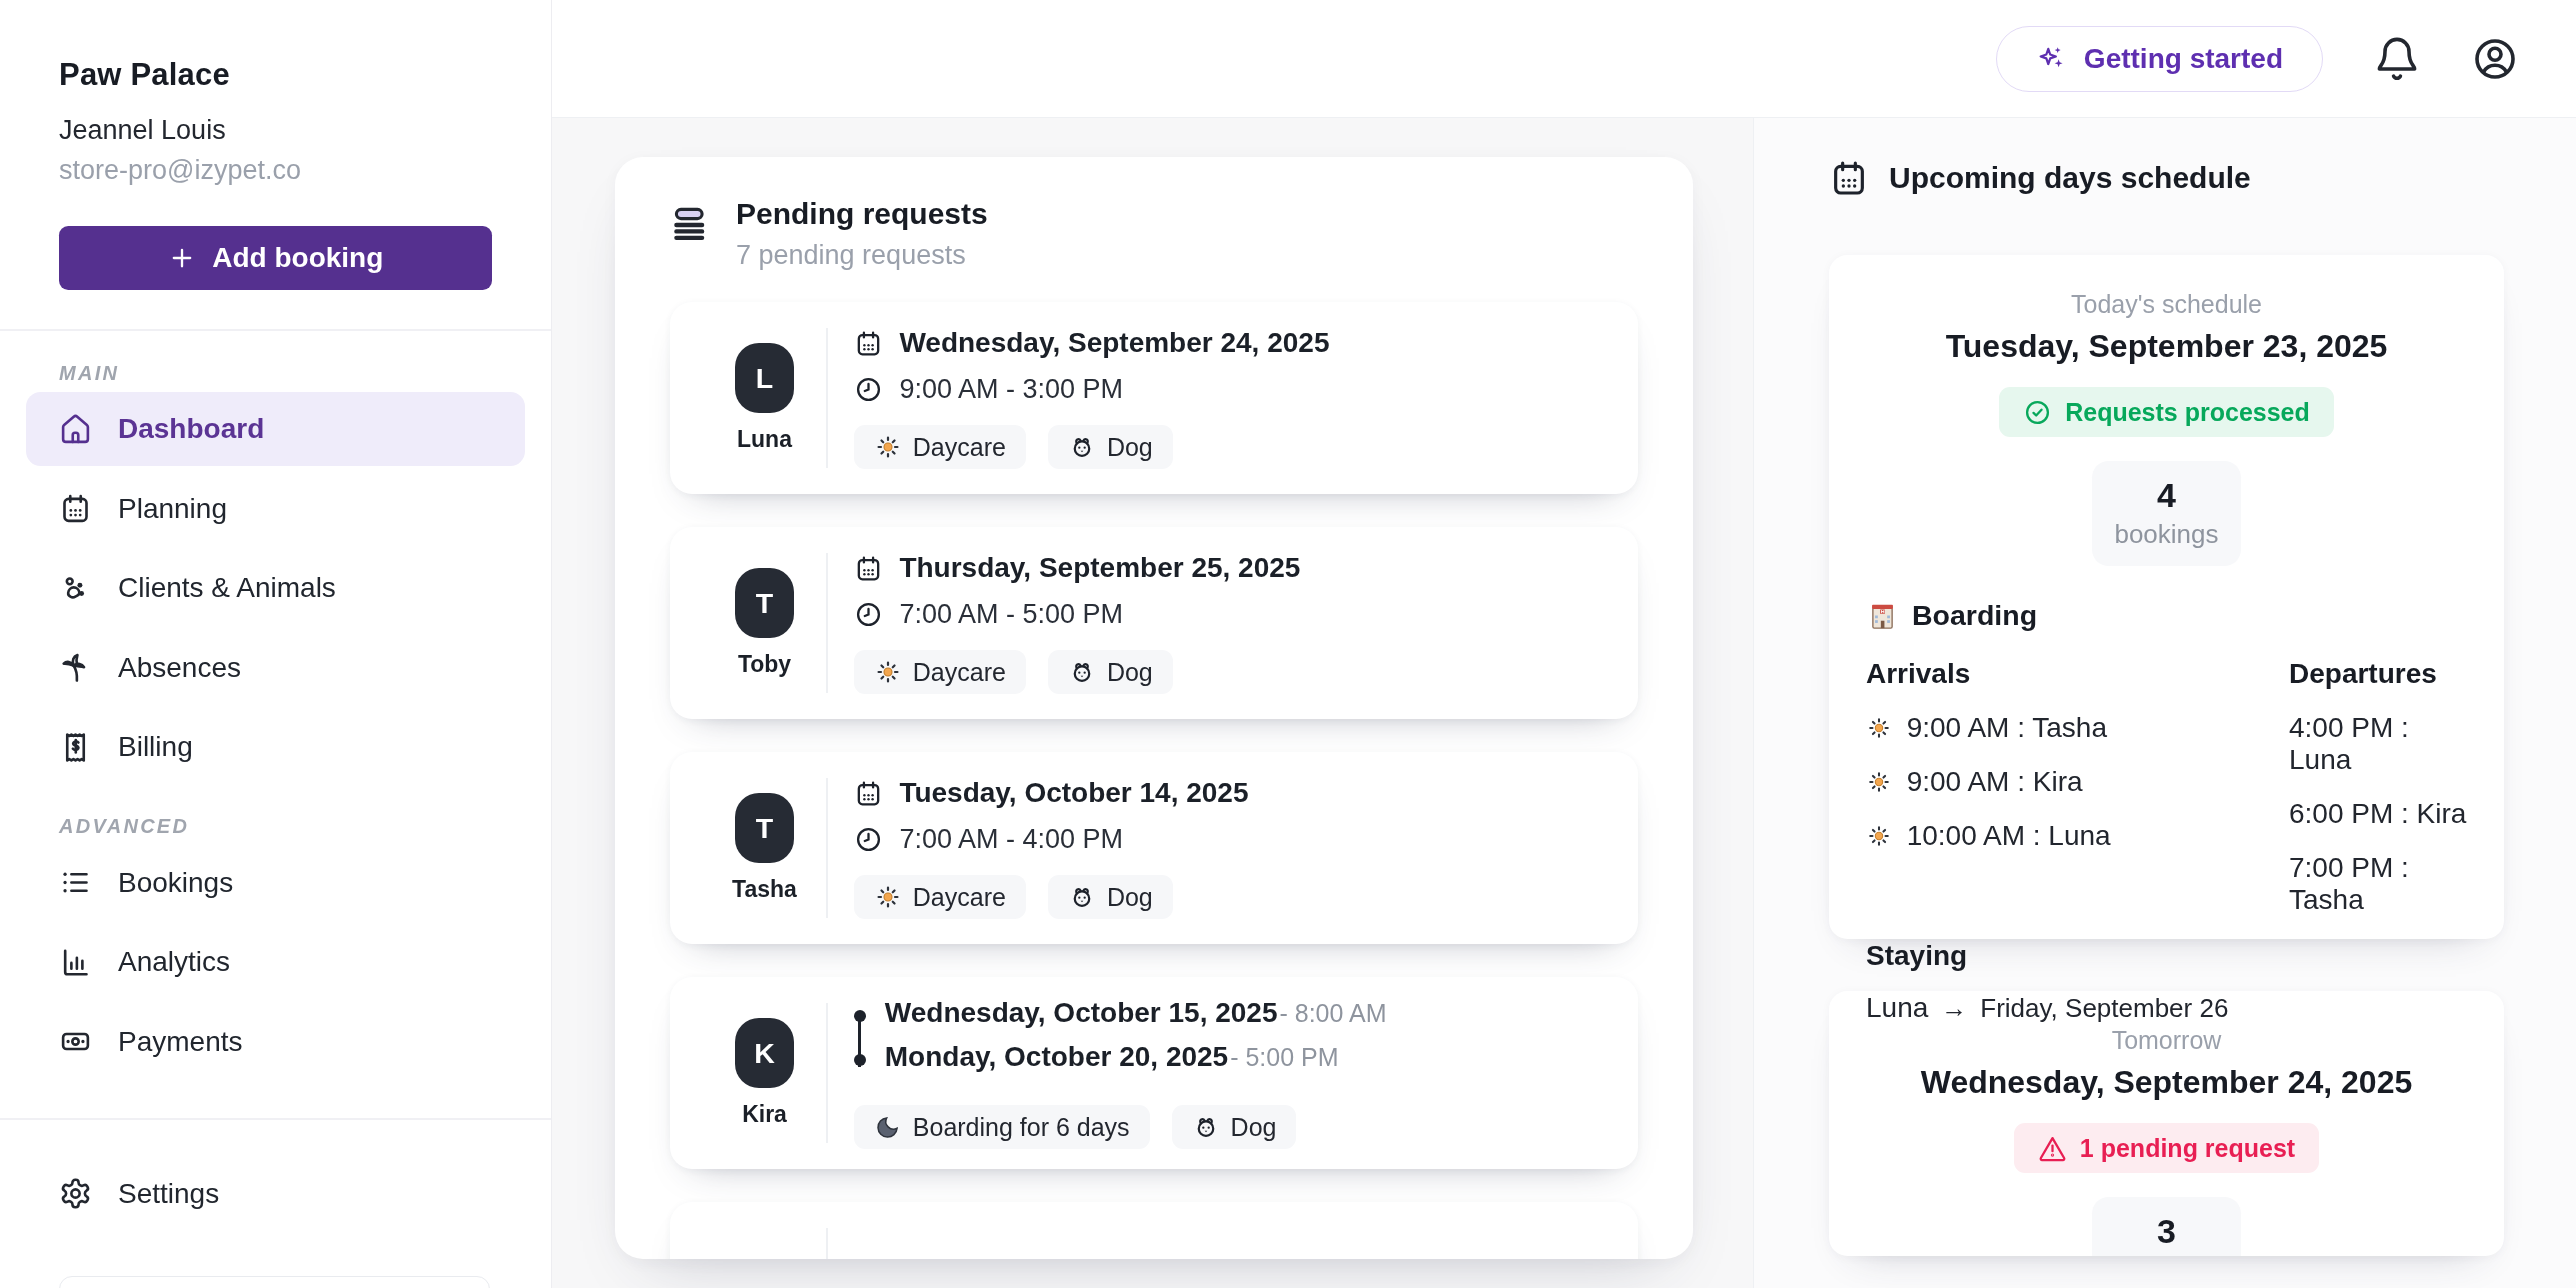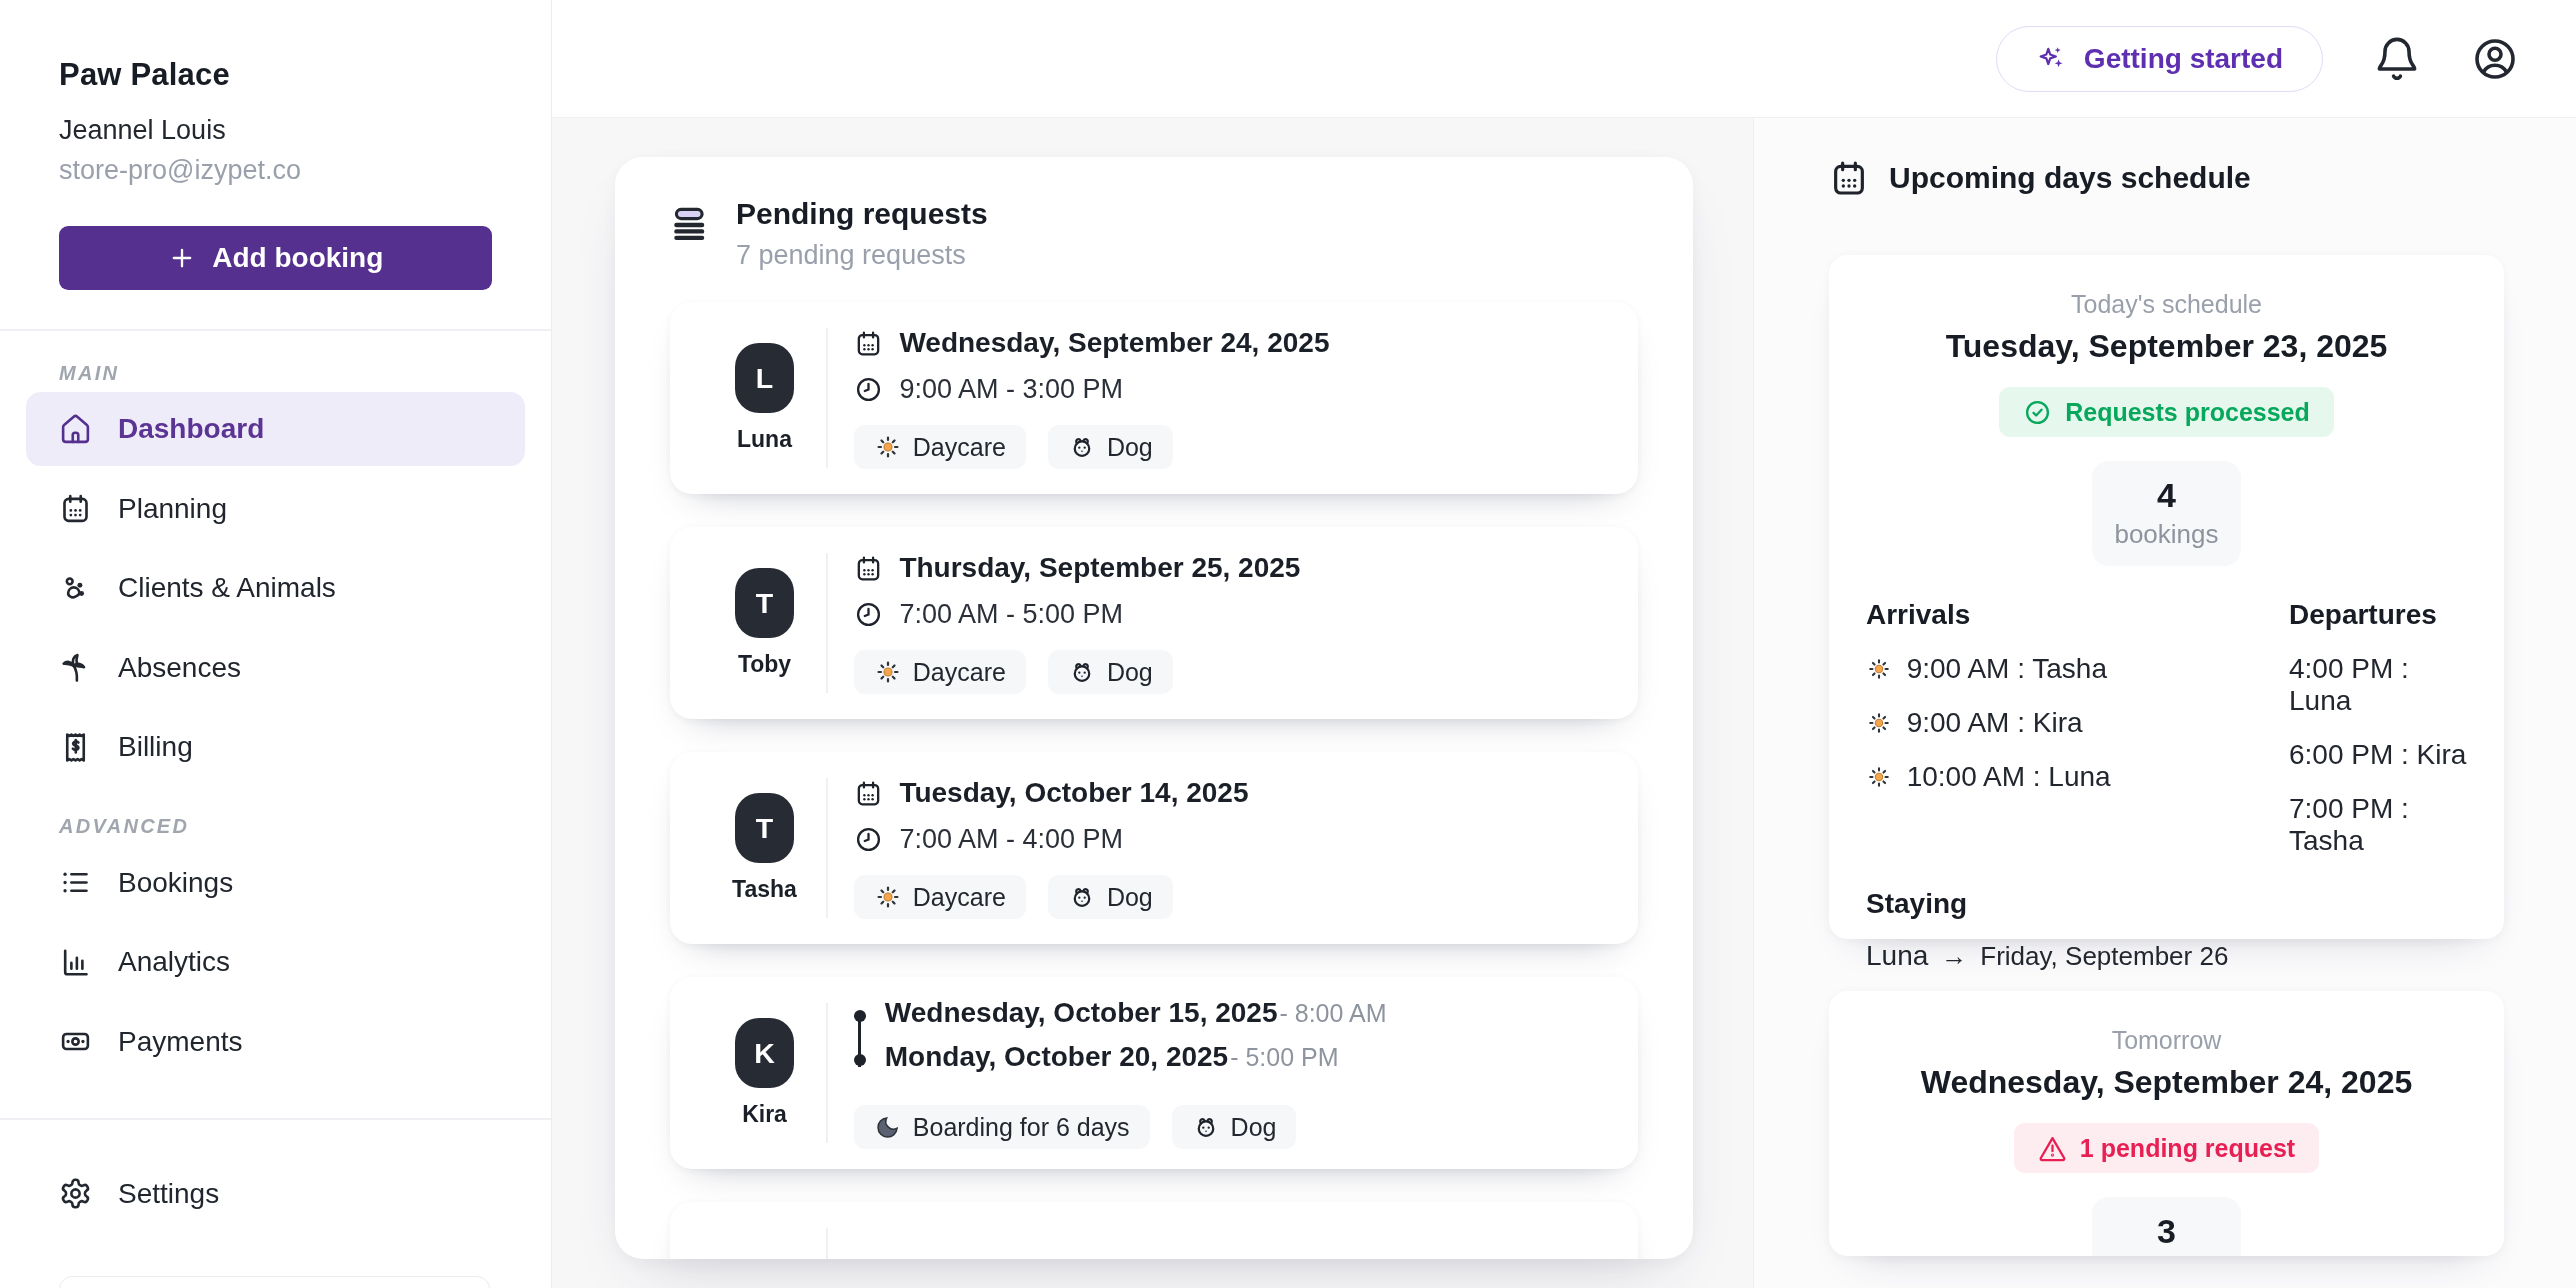--- a/index.html
+++ b/index.html
@@ -105,21 +105,21 @@
   .bk-label { margin-top:3.7px; font-size:26px; color:#8e949e; }
   .boarding { margin-top:33px; text-align:left; }
   .boarding-title { display:flex; align-items:center; gap:13px; font-size:28.5px; font-weight:700; color:#181c24; }
   .boarding-title .hic { width:33px; height:33px; }
   .hic svg { width:100%; height:100%; }
   .bo-grid { display:grid; grid-template-columns:423px 1fr; margin-top:26px; }
   .bo-col-title { font-size:28px; font-weight:700; color:#181c24; }
   .bo-row { display:flex; align-items:center; gap:14.7px; margin-top:22px; font-size:28px; color:#22262e; }
   .bo-row .sic { width:26px; height:26px; flex:0 0 26px; }
   .sic svg { width:100%; height:100%; }
-  .staying-title { margin-top:31px; font-size:28px; font-weight:700; color:#181c24; }
+  .staying-title { margin-top:24px; font-size:28px; font-weight:700; color:#181c24; }
   .staying-row { margin-top:20px; display:flex; align-items:center; gap:13px; }
   .staying-name { font-size:28px; color:#22262e; }
   .staying-arrow { font-size:26px; color:#22262e; }
   .staying-until { font-size:26px; color:#22262e; }
 </style>
 </head>
 <body>
 
 <div id="app">
 
@@ -554,20 +554,38 @@
           </span>
           <span>Requests processed</span>
         </span>
       </div>
       <div class="bookings-box">
         <div class="bk-count">4</div>
         <div class="bk-label">bookings</div>
       </div>
 
       <div class="boarding">
+        <div class="boarding-title">
+          <span class="hic">
+            <svg viewBox="0 0 24 24">
+                <rect x="5" y="6.2" width="14" height="15" rx="1" fill="#efe6da" stroke="#8c6f5a" stroke-width="1"></rect>
+                <rect x="4.4" y="4.2" width="15.2" height="3" rx=".6" fill="#cc4b41"></rect>
+                <rect x="10.2" y="7.6" width="3.6" height="3.2" rx=".4" fill="#cc4b41"></rect>
+                <path d="M11.2 8.1v2.2M13 8.1v2.2M11.2 9.2H13" stroke="#fff" stroke-width=".7"></path>
+                <g fill="#9fb9d8">
+                  <rect x="6.6" y="12" width="2" height="2"></rect>
+                  <rect x="15.4" y="12" width="2" height="2"></rect>
+                  <rect x="6.6" y="15.4" width="2" height="2"></rect>
+                  <rect x="15.4" y="15.4" width="2" height="2"></rect>
+                </g>
+                <rect x="10.8" y="15.8" width="2.6" height="5.4" fill="#7b5a45"></rect>
+              </svg>
+          </span>
+          <span>Boarding</span>
+        </div>
         <div class="bo-grid">
           <div>
             <div class="bo-col-title">Arrivals</div>
             <div class="bo-row">
               <span class="sic"><svg viewBox="0 0 24 24">
                     <circle cx="12" cy="12" r="3.4" fill="#F3A64E" stroke="#c57f2c" stroke-width="1"></circle>
                     <g stroke="#2d323b" stroke-width="1.9" stroke-linecap="round">
                       <path d="M12 3.9v2.1M12 18v2.1M3.9 12H6M18 12h2.1M6.4 6.4l1.5 1.5M16.1 16.1l1.5 1.5M17.6 6.4l-1.5 1.5M7.9 16.1l-1.5 1.5"></path>
                     </g>
                   </svg></span>

